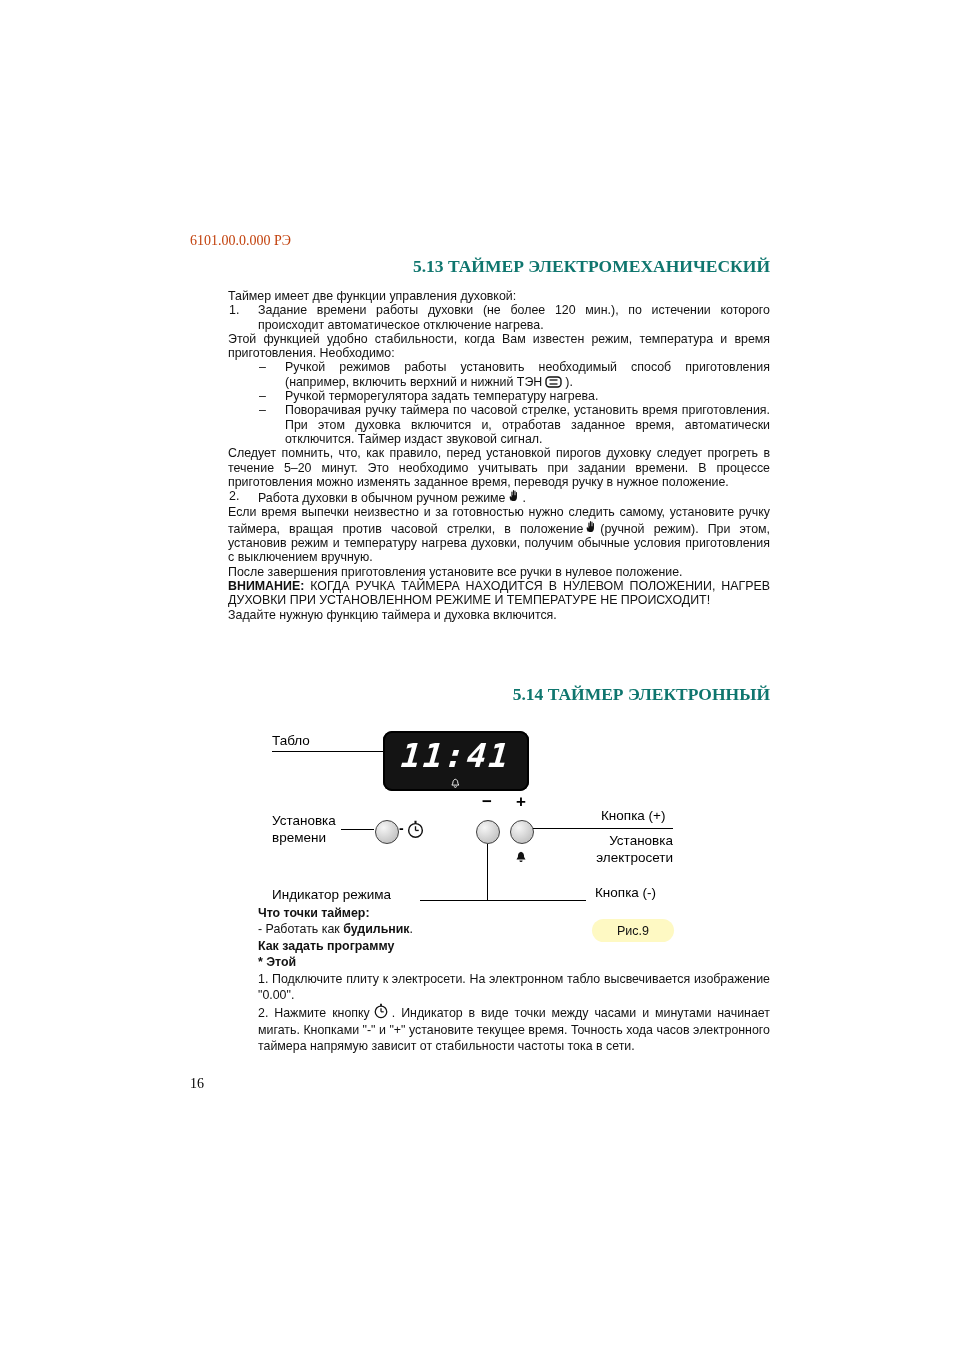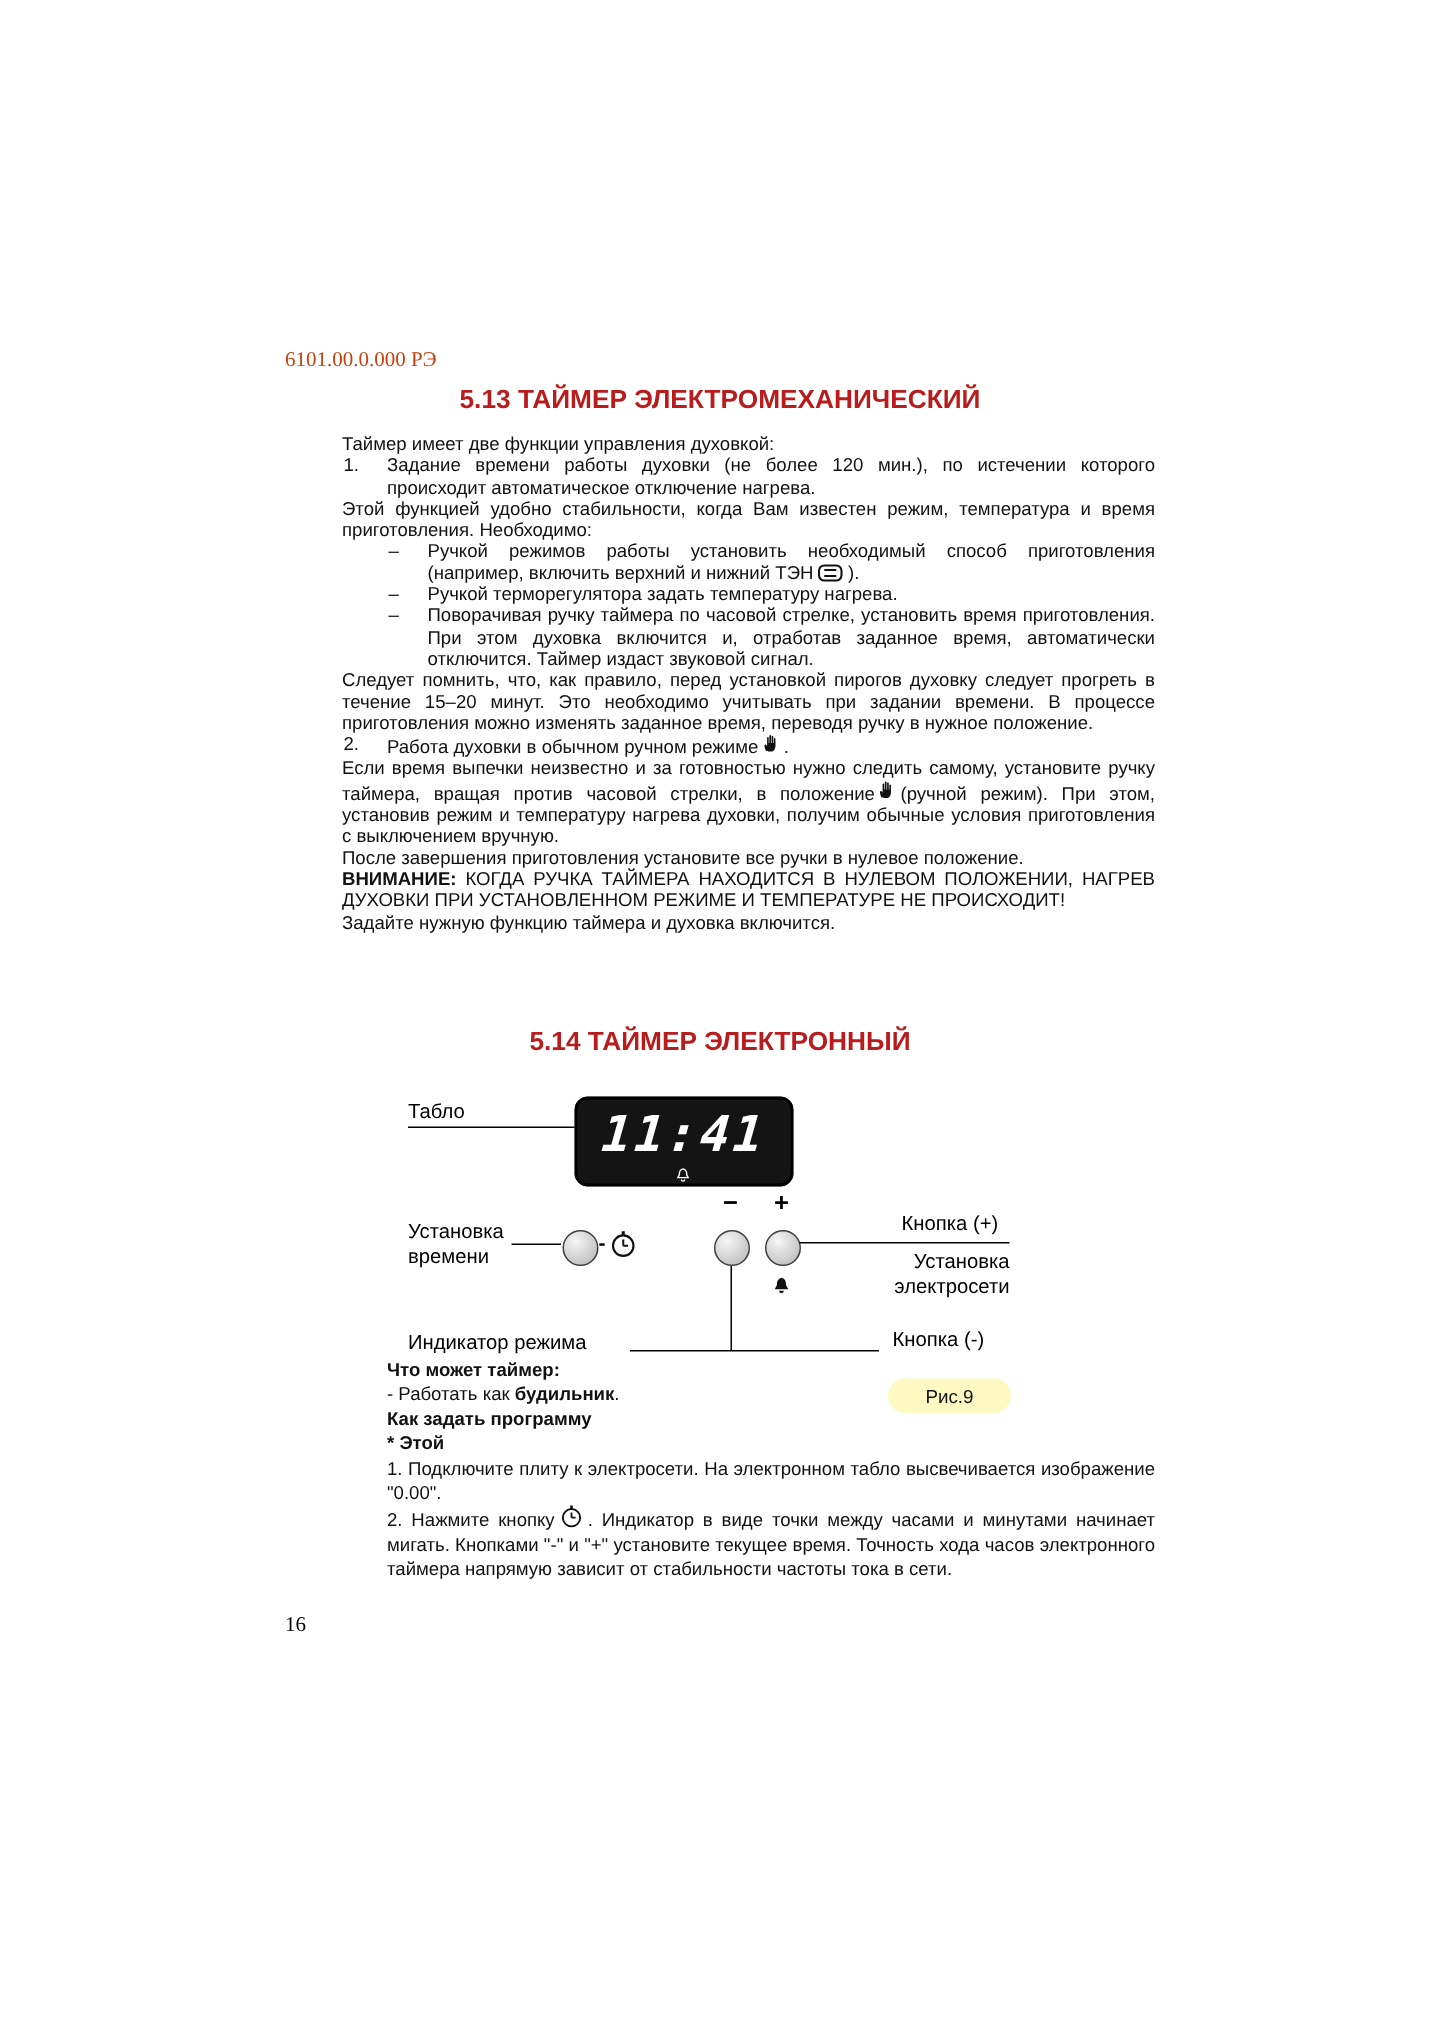--- a/index.html
+++ b/index.html
@@ -2,22 +2,22 @@
 <html><head>
 <meta charset="utf-8">
 <style>
   html,body{margin:0;padding:0}
   body{width:955px;height:1350px;background:#fff}
   .page{position:relative;width:955px;height:1350px;background:#ffffff;color:#111;
         font-family:"Liberation Sans",sans-serif;overflow:hidden}
 
   .doc-code{position:absolute;left:190px;top:233px;font-family:"Liberation Serif",serif;
             font-size:14px;color:#c2410c}
-  .sec-title{position:absolute;left:190px;width:580px;text-align:center;
-             font-family:Liberation Sans, sans-serif;font-weight:700;font-size:17.5px;color:#b91c1c;
+  .sec-title{position:absolute;left:190px;width:580px;text-align:right;
+             font-family:Liberation Serif, serif;font-weight:700;font-size:17.5px;color:#0f766e;
              white-space:nowrap}
   #title1{top:256px}
   #title2{top:684px}
 
   .body1{position:absolute;left:228px;top:289px;width:542px;
          font-size:12.4px;line-height:14.3px;text-align:justify}
   .body1 p{margin:0}
   .ind1{margin-left:30px}
   .ind2{margin-left:57px}
   .hang{position:relative}
@@ -87,21 +87,21 @@
     <div class="hang ind2">
       <span class="mark dash-mark">–</span>
       <p>Ручкой терморегулятора задать температуру нагрева.</p>
     </div>
 
     <div class="hang ind2">
       <span class="mark dash-mark">–</span>
       <p>Поворачивая ручку таймера по часовой стрелке, установить время приготовления. При этом духовка включится и, отработав заданное время, автоматически отключится. Таймер издаст звуковой сигнал.</p>
     </div>
 
-    <p class="ind2">Следует помнить, что, как правило, перед установкой пирогов духовку следует прогреть в течение 15–20 минут. Это необходимо учитывать при задании времени. В процессе приготовления можно изменять заданное время, переводя ручку в нужное положение.</p>
+    <p class="ind2">Следует помнить, что, как правило, перед установкой пирогов духовку следует прогреть в течение 5–20 минут. Это необходимо учитывать при задании времени. В процессе приготовления можно изменять заданное время, переводя ручку в нужное положение.</p>
 
     <div class="hang ind1">
       <span class="mark num-mark">2.</span>
       <p><span>Работа духовки в обычном ручном режиме</span><span class="icon-inline icon-raise"><svg width="11" height="13" viewBox="0 0 12 14">
               <path fill="#111" d="M2.2 13 C1.3 11.8 0.7 10 0.7 8.6 c0-0.8 1-1 1.4-0.3 l0.5 0.9 V3.2 c0-0.9 1.2-0.9 1.2 0 v3.6 h0.45 V1.6 c0-0.9 1.2-0.9 1.2 0 v5.2 h0.45 V2.3 c0-0.9 1.2-0.9 1.2 0 v4.5 h0.45 V3.8 c0-0.9 1.15-0.9 1.15 0 v5 c0 2-1.1 4.2-2.9 4.2 h-2 c-0.5 0-0.9-0.3-1.2-0.7 Z"></path>
             </svg></span><span>.</span></p>
     </div>
 
     <p class="ind1"><span>Если время выпечки неизвестно и за готовностью нужно следить самому,  установите ручку таймера, вращая против часовой стрелки, в положение</span><span class="icon-inline icon-raise"><svg width="11" height="13" viewBox="0 0 12 14">
             <path fill="#111" d="M2.2 13 C1.3 11.8 0.7 10 0.7 8.6 c0-0.8 1-1 1.4-0.3 l0.5 0.9 V3.2 c0-0.9 1.2-0.9 1.2 0 v3.6 h0.45 V1.6 c0-0.9 1.2-0.9 1.2 0 v5.2 h0.45 V2.3 c0-0.9 1.2-0.9 1.2 0 v4.5 h0.45 V3.8 c0-0.9 1.15-0.9 1.15 0 v5 c0 2-1.1 4.2-2.9 4.2 h-2 c-0.5 0-0.9-0.3-1.2-0.7 Z"></path>
@@ -163,21 +163,21 @@
 
     <div class="ln" style="left:487px;top:116px;width:1px;height:56px"></div>
     <div class="ln" style="left:420px;top:172px;width:166px;height:1px"></div>
     <div class="dlabel" style="left:272px;top:158px">Индикатор режима</div>
     <div class="dlabel" style="left:595px;top:156px">Кнопка (-)</div>
 
     <div class="pill">Рис.9</div>
   </div>
 
   <div class="body2">
-    <p class="bold">Что может таймер:</p>
+    <p class="bold">Что точки таймер:</p>
     <p><span>- Работать как </span><span class="bold">будильник</span><span>.</span></p>
     <p class="bold gap2">Как задать программу</p>
     <p class="bold gap2">* Этой</p>
     <p class="just gap1">1. Подключите плиту к электросети. На электронном табло высвечивается изображение "0.00".</p>
     <p class="just gap1"><span>2. Нажмите кнопку</span><span class="icon-inline"><svg width="16" height="16" viewBox="0 0 20 20">
             <circle cx="10" cy="11" r="7.2" fill="none" stroke="#111" stroke-width="1.6"></circle>
             <line x1="10" y1="11" x2="10" y2="6.6" stroke="#111" stroke-width="1.5"></line>
             <line x1="10" y1="11" x2="13.4" y2="11" stroke="#111" stroke-width="1.5"></line>
             <line x1="10" y1="3.6" x2="10" y2="0.8" stroke="#111" stroke-width="2.2"></line>
           </svg></span><span>. Индикатор в виде точки между часами и минутами начинает мигать. Кнопками "-" и "+" установите текущее время. Точность хода часов электронного таймера напрямую зависит от стабильности частоты тока в сети.</span></p>

